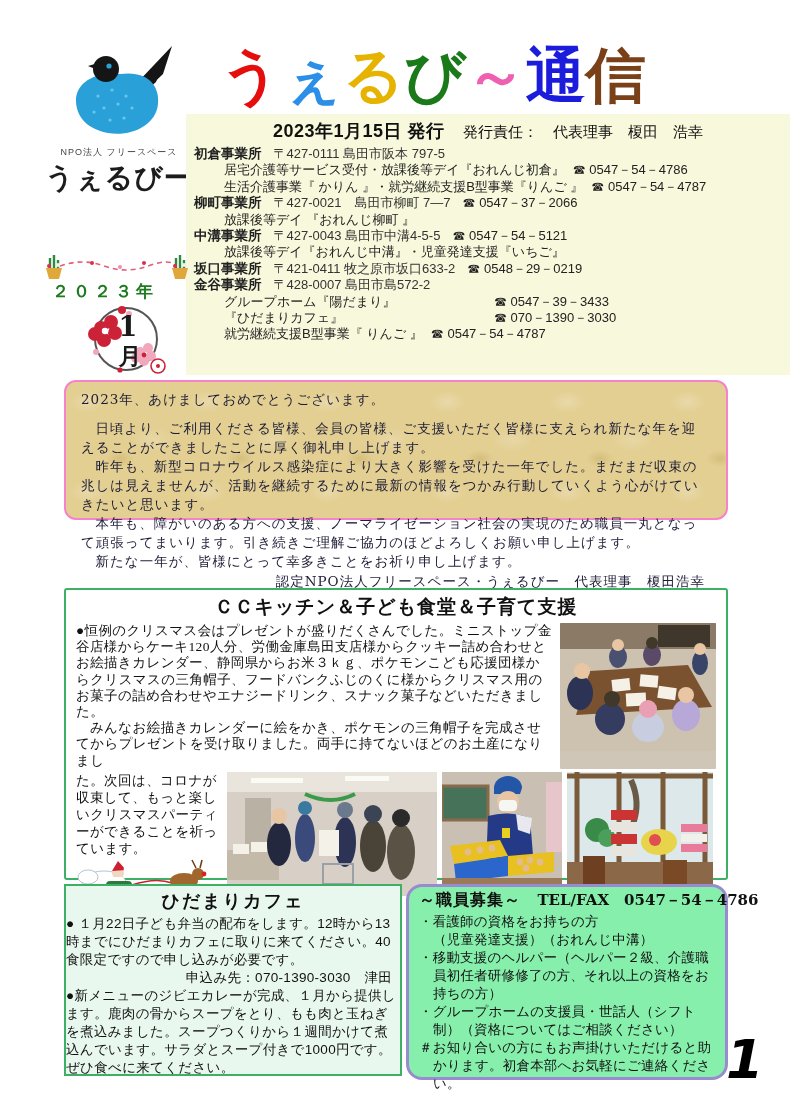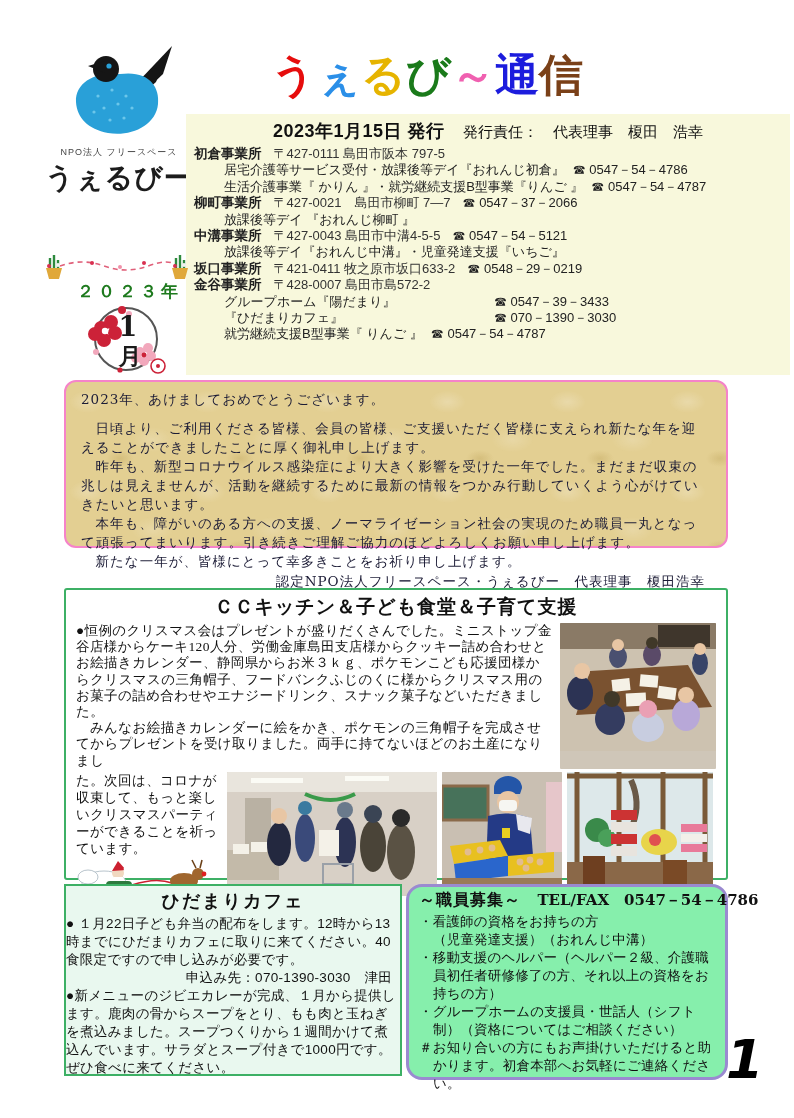--- a/index.html
+++ b/index.html
@@ -6,46 +6,46 @@
   .page{position:relative;width:794px;height:1118px;background:#ffffff;overflow:hidden;
         font-family:"Liberation Sans",sans-serif;color:#111;}
 
   
   .logo{position:absolute;left:44px;top:44px;width:150px;text-align:center;}
   .logo svg{display:block;margin:0 auto;}
   .logo-org{font-size:9px;color:#444;letter-spacing:1px;margin-top:2px;}
   .logo-name{font-size:28px;font-weight:bold;color:#1c1c1c;font-family:"DejaVu Sans",sans-serif;letter-spacing:1px;}
 
   
-  .masthead{position:absolute;left:172px;top:38px;width:510px;height:76px;text-align:center;
-            font-family:"DejaVu Serif",serif;font-weight:bold;font-size:44px;line-height:74px;white-space:nowrap;}
+  .masthead{position:absolute;left:178px;top:38px;width:510px;height:76px;text-align:center;
+            font-family:"DejaVu Serif",serif;font-weight:bold;font-size:60px;line-height:74px;white-space:nowrap;}
   .masthead span{display:inline-block;}
 
   
   .pubbox{position:absolute;left:186px;top:114px;width:604px;height:261px;background:#f8f8dc;
           box-sizing:border-box;padding:5px 8px 0 8px;}
   .pub-line{text-align:center;margin-bottom:3px;white-space:nowrap;}
   .pub-date{font-weight:bold;font-size:18px;letter-spacing:0.5px;}
   .pub-resp{font-size:15px;margin-left:14px;}
   .office{font-size:13px;line-height:16.4px;color:#222;}
   .office-head .name{font-weight:bold;font-size:13.5px;}
   .office-head .addr{margin-left:12px;color:#333;}
   .office-head .ph{margin-left:12px;}
   .svc{padding-left:30px;}
   .svc .ph{margin-left:8px;}
   .svc.tab .t{display:inline-block;min-width:262px;}
 
   
   .garland{position:absolute;left:42px;top:254px;width:150px;height:26px;}
-  .year{position:absolute;left:52px;top:280px;width:130px;text-align:right;color:#1e7a1e;
+  .year{position:absolute;left:52px;top:280px;width:130px;text-align:left;color:#1e7a1e;
         font-weight:bold;font-size:17px;letter-spacing:4px;}
   .monthbadge{position:absolute;left:78px;top:300px;width:96px;height:78px;}
 
   
-  .greetbox{position:absolute;left:64px;top:380px;width:664px;height:168px;box-sizing:border-box;
+  .greetbox{position:absolute;left:64px;top:380px;width:664px;height:140px;box-sizing:border-box;
             background:#e3cf92;
             background-image:
               radial-gradient(ellipse 26px 16px at 18% 22%, rgba(255,255,255,0.22), rgba(255,255,255,0) 70%),
               radial-gradient(ellipse 30px 18px at 72% 64%, rgba(255,255,255,0.18), rgba(255,255,255,0) 70%),
               radial-gradient(ellipse 20px 12px at 45% 85%, rgba(170,140,60,0.25), rgba(170,140,60,0) 70%);
             background-size:120px 90px;
             border:2px solid #f583c9;border-radius:12px;
             padding:8px 15px 6px 15px;
             font-family:"DejaVu Serif",serif;font-size:13.5px;line-height:19px;
             letter-spacing:1px;color:#1c1c36;}

